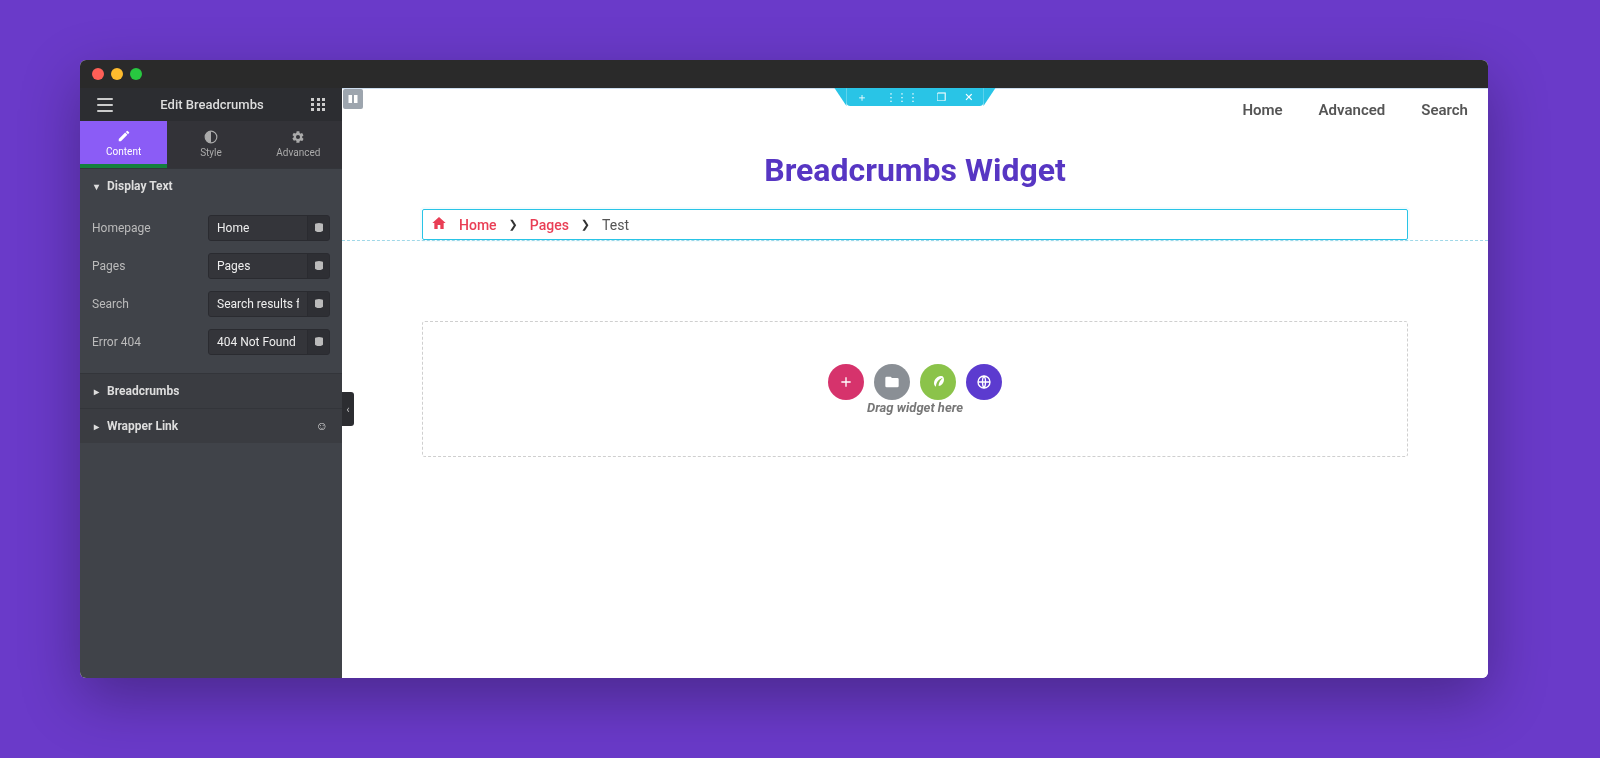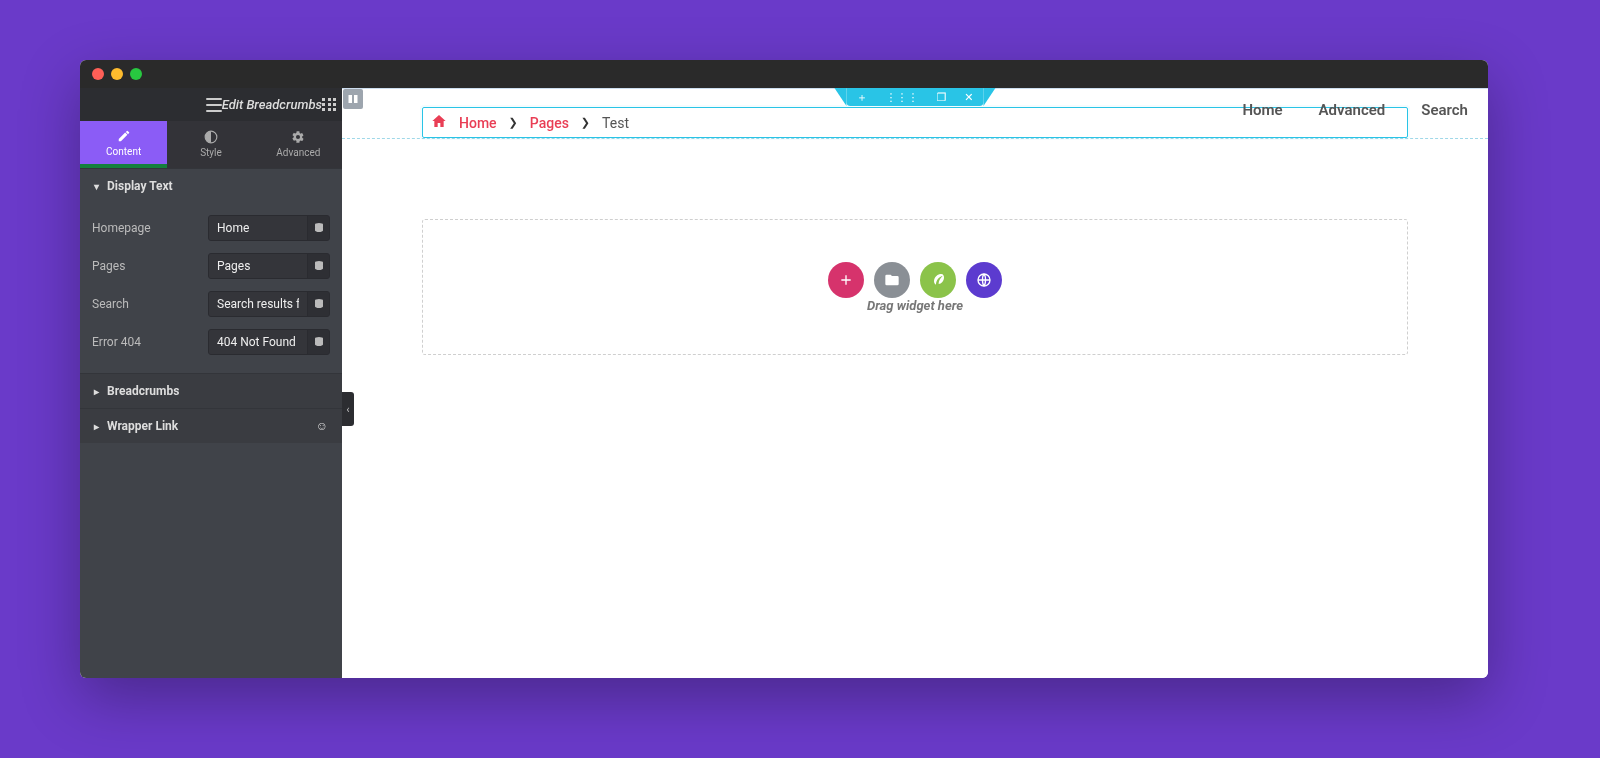--- a/index.html
+++ b/index.html
@@ -52,25 +52,24 @@
     flex-direction: column;
     font-size: 12px;
     position: relative;
   }
 
   .sidebar-header {
     height: 33px;
     background: #2c2d31;
     display: flex;
     align-items: center;
-    justify-content: flex-end;
-    padding: 0 6px;
+    justify-content: space-between;
+    padding: 0 17px;
     font-size: 13px;
     font-weight: 500;
-    font-style: italic;
   }
   .hamburger, .grid-icon {
     width: 16px; height: 14px;
     display: flex; flex-direction: column; justify-content: space-between;
     cursor: pointer;
   }
   .hamburger span { height: 2px; background: #ccc; border-radius: 1px; }
   .grid-icon { flex-direction: row; flex-wrap: wrap; width: 14px; height: 14px; gap: 2px; }
   .grid-dot { width: 3px; height: 3px; background: #ccc; }
 
@@ -441,20 +440,21 @@
       </div>
 
       <div class="canvas">
 
         <nav class="top-nav">
           <a>Home</a>
           <a>Advanced</a>
           <a>Search</a>
         </nav>
 
+        <h1 class="hero-title">Breadcrumbs Widget</h1>
 
         <div class="breadcrumb-outer-wrap">
           <div class="breadcrumb-outer">
             <span class="bc-home-icon">
               <svg viewBox="0 0 24 24" width="16" height="16">
                   <path fill="currentColor" d="M12 3l10 9h-3v9h-5v-6H10v6H5v-9H2z"></path>
                 </svg>
             </span>
             <span class="bc-link">Home</span>
             <span class="bc-sep">❯</span>

